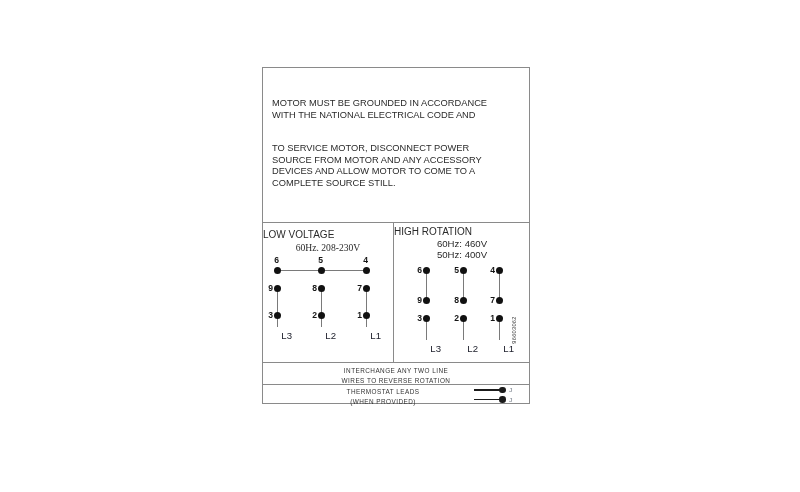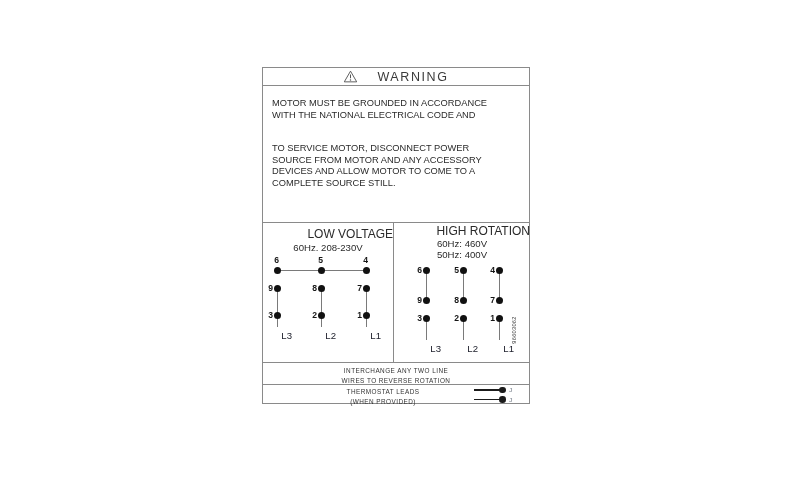--- a/index.html
+++ b/index.html
@@ -21,21 +21,21 @@
     border-bottom:1px solid var(--border);display:flex;align-items:center;justify-content:center;gap:19px;}
   .warn-title{font-size:12.5px;letter-spacing:1.6px;color:#3a3a3a;font-weight:400;}
   .tri-icon{display:inline-flex;align-items:center;}
   
   .body-text{position:absolute;left:9px;top:30px;right:4px;font-size:9.3px;line-height:11.6px;color:var(--text);}
   .body-text .para{margin:0;}
   .body-text .gap{height:22px;}
   
   .volt{position:absolute;left:0;top:154px;width:100%;height:140px;border-top:1px solid var(--border);}
   .divider{position:absolute;left:130px;top:0;width:1px;height:100%;background:var(--border);}
-  .vtitle{position:absolute;font-size:12px;line-height:11.5px;text-align:right;color:var(--text);}
+  .vtitle{position:absolute;font-size:10px;line-height:11.5px;text-align:left;color:var(--text);}
   .vsub{position:absolute;font-size:9.6px;line-height:11px;text-align:center;color:var(--text);}
   .dot{position:absolute;width:7px;height:7px;border-radius:50%;background:var(--dot);}
   .hline{position:absolute;height:1px;background:var(--line);}
   .vline{position:absolute;width:1px;background:var(--line);}
   .tnum{position:absolute;font-size:8.6px;font-weight:700;color:#151515;line-height:9px;}
   .tnum.above{transform:translateX(-58%);}
   .tnum.side{width:12px;text-align:right;}
   .llabel{position:absolute;width:30px;text-align:right;font-size:9.6px;color:#20222e;}
   .partnum{position:absolute;left:228px;top:104px;width:46px;text-align:center;
     font-size:5.6px;letter-spacing:0.3px;color:#333;transform:rotate(-90deg);}
@@ -47,51 +47,41 @@
   .lead-line{position:absolute;height:1.6px;background:var(--lead);}
   .lead-dot{position:absolute;width:6.5px;height:6.5px;border-radius:50%;background:var(--lead);}
   .lead-j{position:absolute;font-size:6.2px;color:var(--jcolor);font-weight:700;}
 </style>
 </head>
 <body>
 
 <div class="stage">
   <div class="label">
 
-    <div class="warn-bar">
-      <span class="tri-icon">
-        <svg width="15" height="13" viewBox="0 0 20 18">
-          <path d="M10 1.6 L18.6 16.4 L1.4 16.4 Z" fill="none" stroke="#555" stroke-width="1.3" stroke-linejoin="round"></path>
-          <line x1="10" y1="6.2" x2="10" y2="11.4" stroke="#555" stroke-width="1.4"></line>
-          <circle cx="10" cy="13.8" r="1" fill="#555"></circle>
-        </svg>
-      </span>
-      <span class="warn-title">WARNING</span>
-    </div>
 
     <div class="body-text">
       <div class="para">
         <div>MOTOR MUST BE GROUNDED IN ACCORDANCE</div>
         <div>WITH THE NATIONAL ELECTRICAL CODE AND</div>
       </div>
       <div class="gap"></div>
       <div class="para">
         <div>TO SERVICE MOTOR, DISCONNECT POWER</div>
         <div>SOURCE FROM MOTOR AND ANY ACCESSORY</div>
         <div>DEVICES AND ALLOW MOTOR TO COME TO A</div>
         <div>COMPLETE SOURCE STILL.</div>
       </div>
     </div>
 
     <div class="volt">
       <div class="divider"></div>
 
       <div>
         <div class="vtitle" style="left:0;top:6px;width:130px;">LOW VOLTAGE</div>
-        <div class="vsub" style="left:0;top:19px;width:130px;">60Hz. 208-230V</div>
+        <div class="vsub" style="left:0;top:19px;width:130px;font-family:Liberation Serif, serif;">60Hz. 208-230V</div>
 
         <div class="hline" style="left:14px;top:46.5px;width:89px;"></div>
 
         <div class="vline" style="left:14px;top:65px;height:39px;"></div>
         <div class="vline" style="left:58px;top:65px;height:39px;"></div>
         <div class="vline" style="left:103px;top:65px;height:39px;"></div>
 
         <div class="dot" style="left:10.5px;top:43.5px;"></div>
         <div class="dot" style="left:54.5px;top:43.5px;"></div>
         <div class="dot" style="left:99.5px;top:43.5px;"></div>

